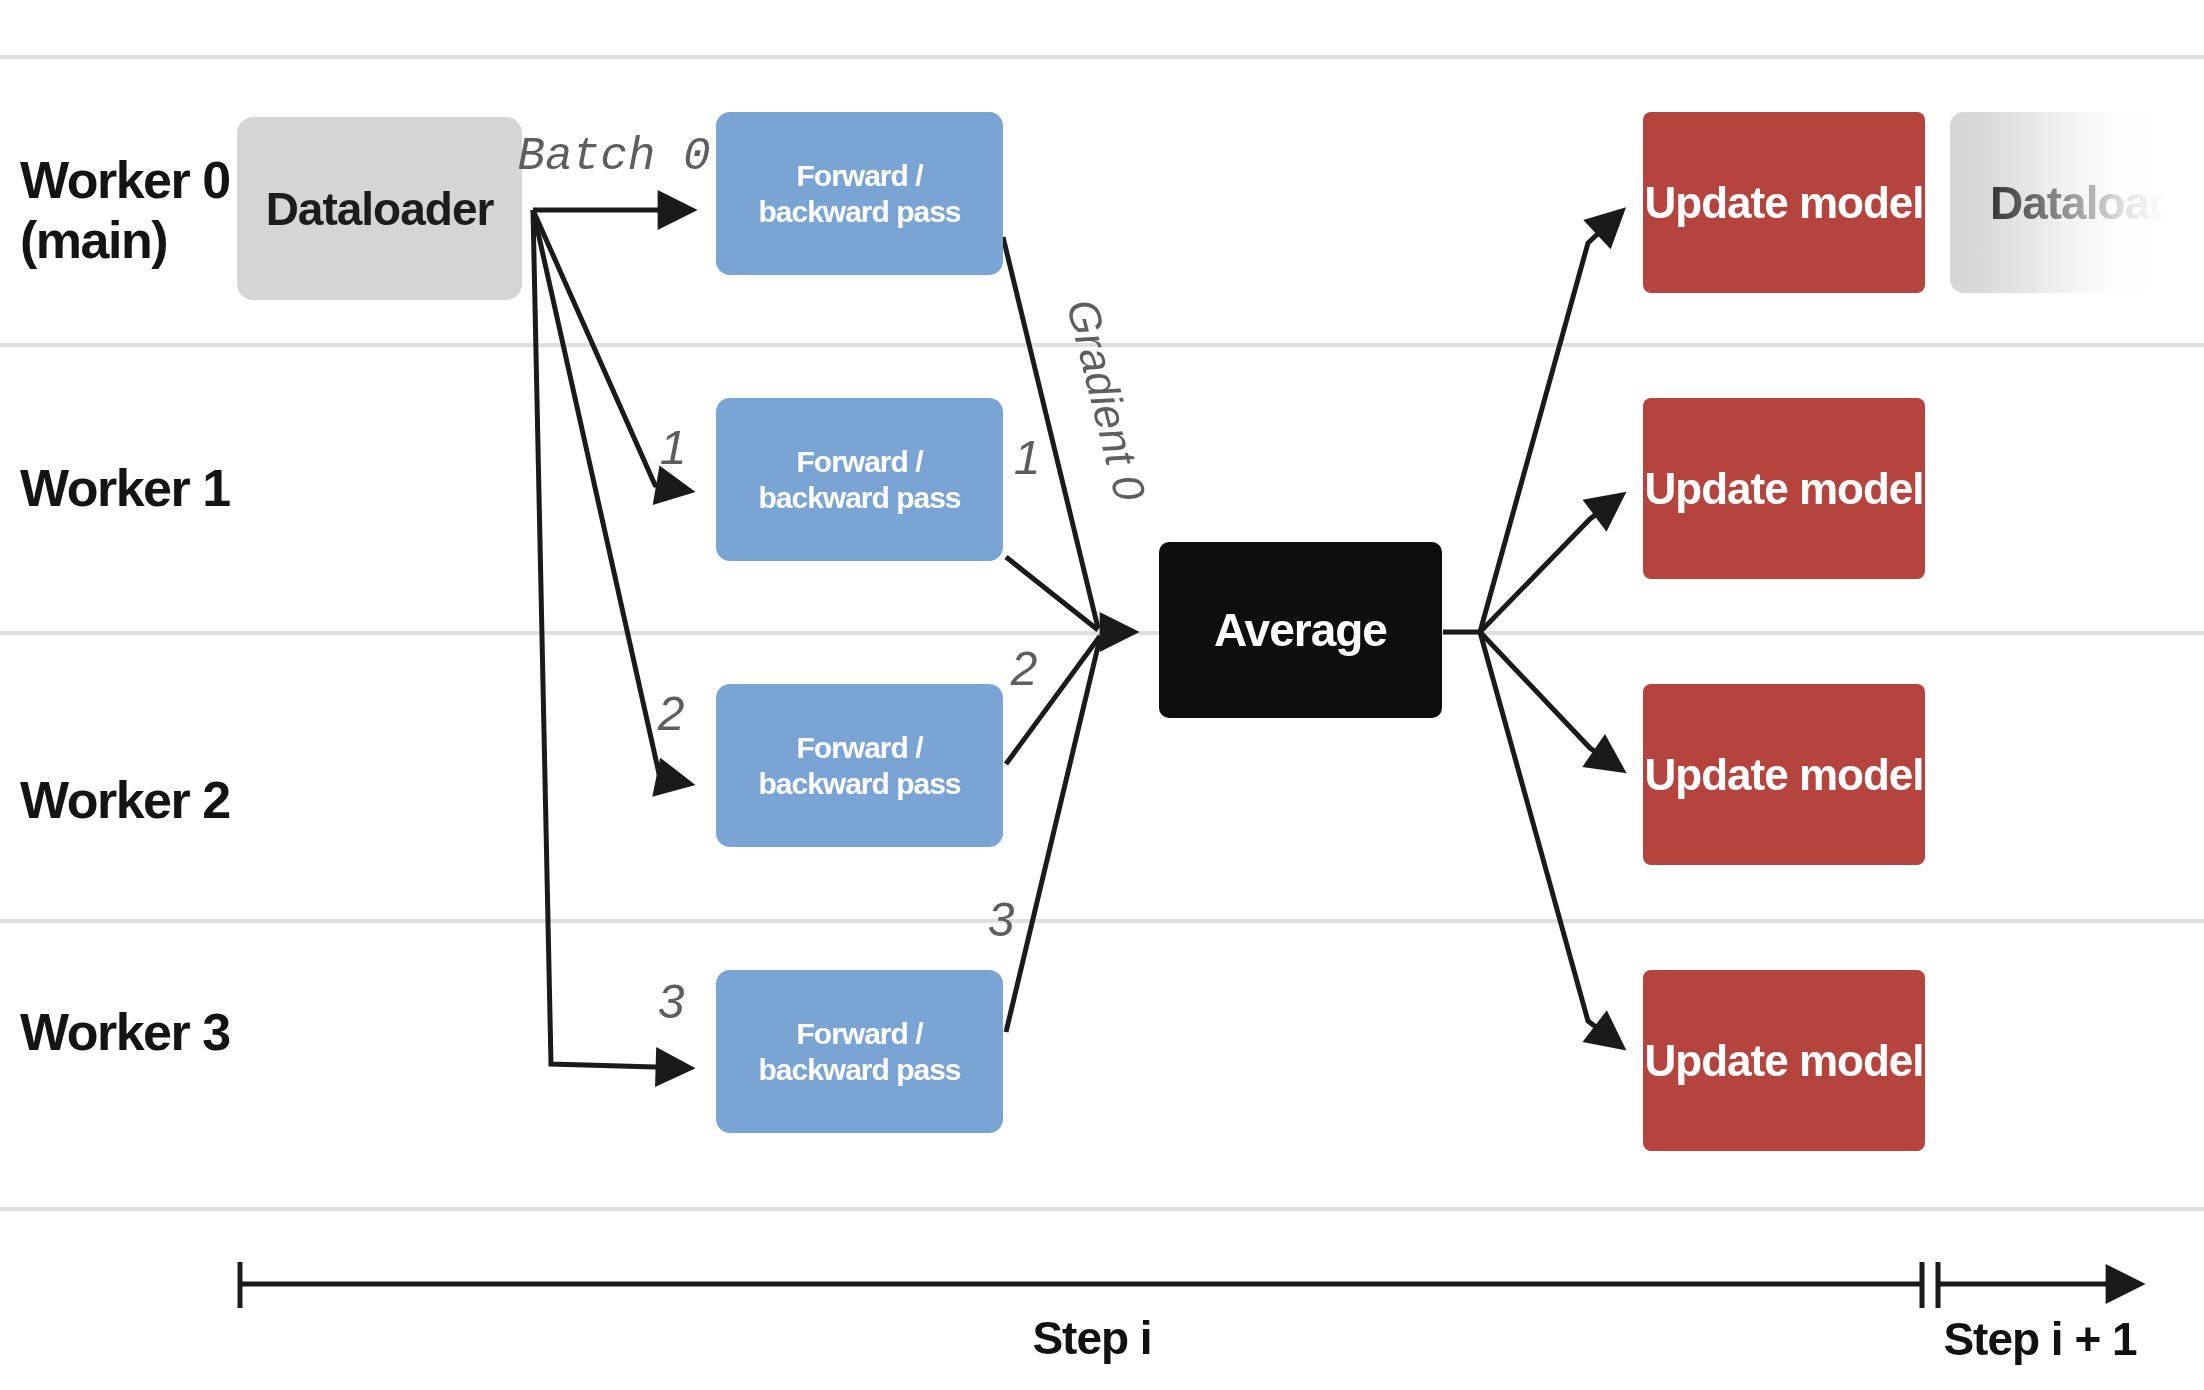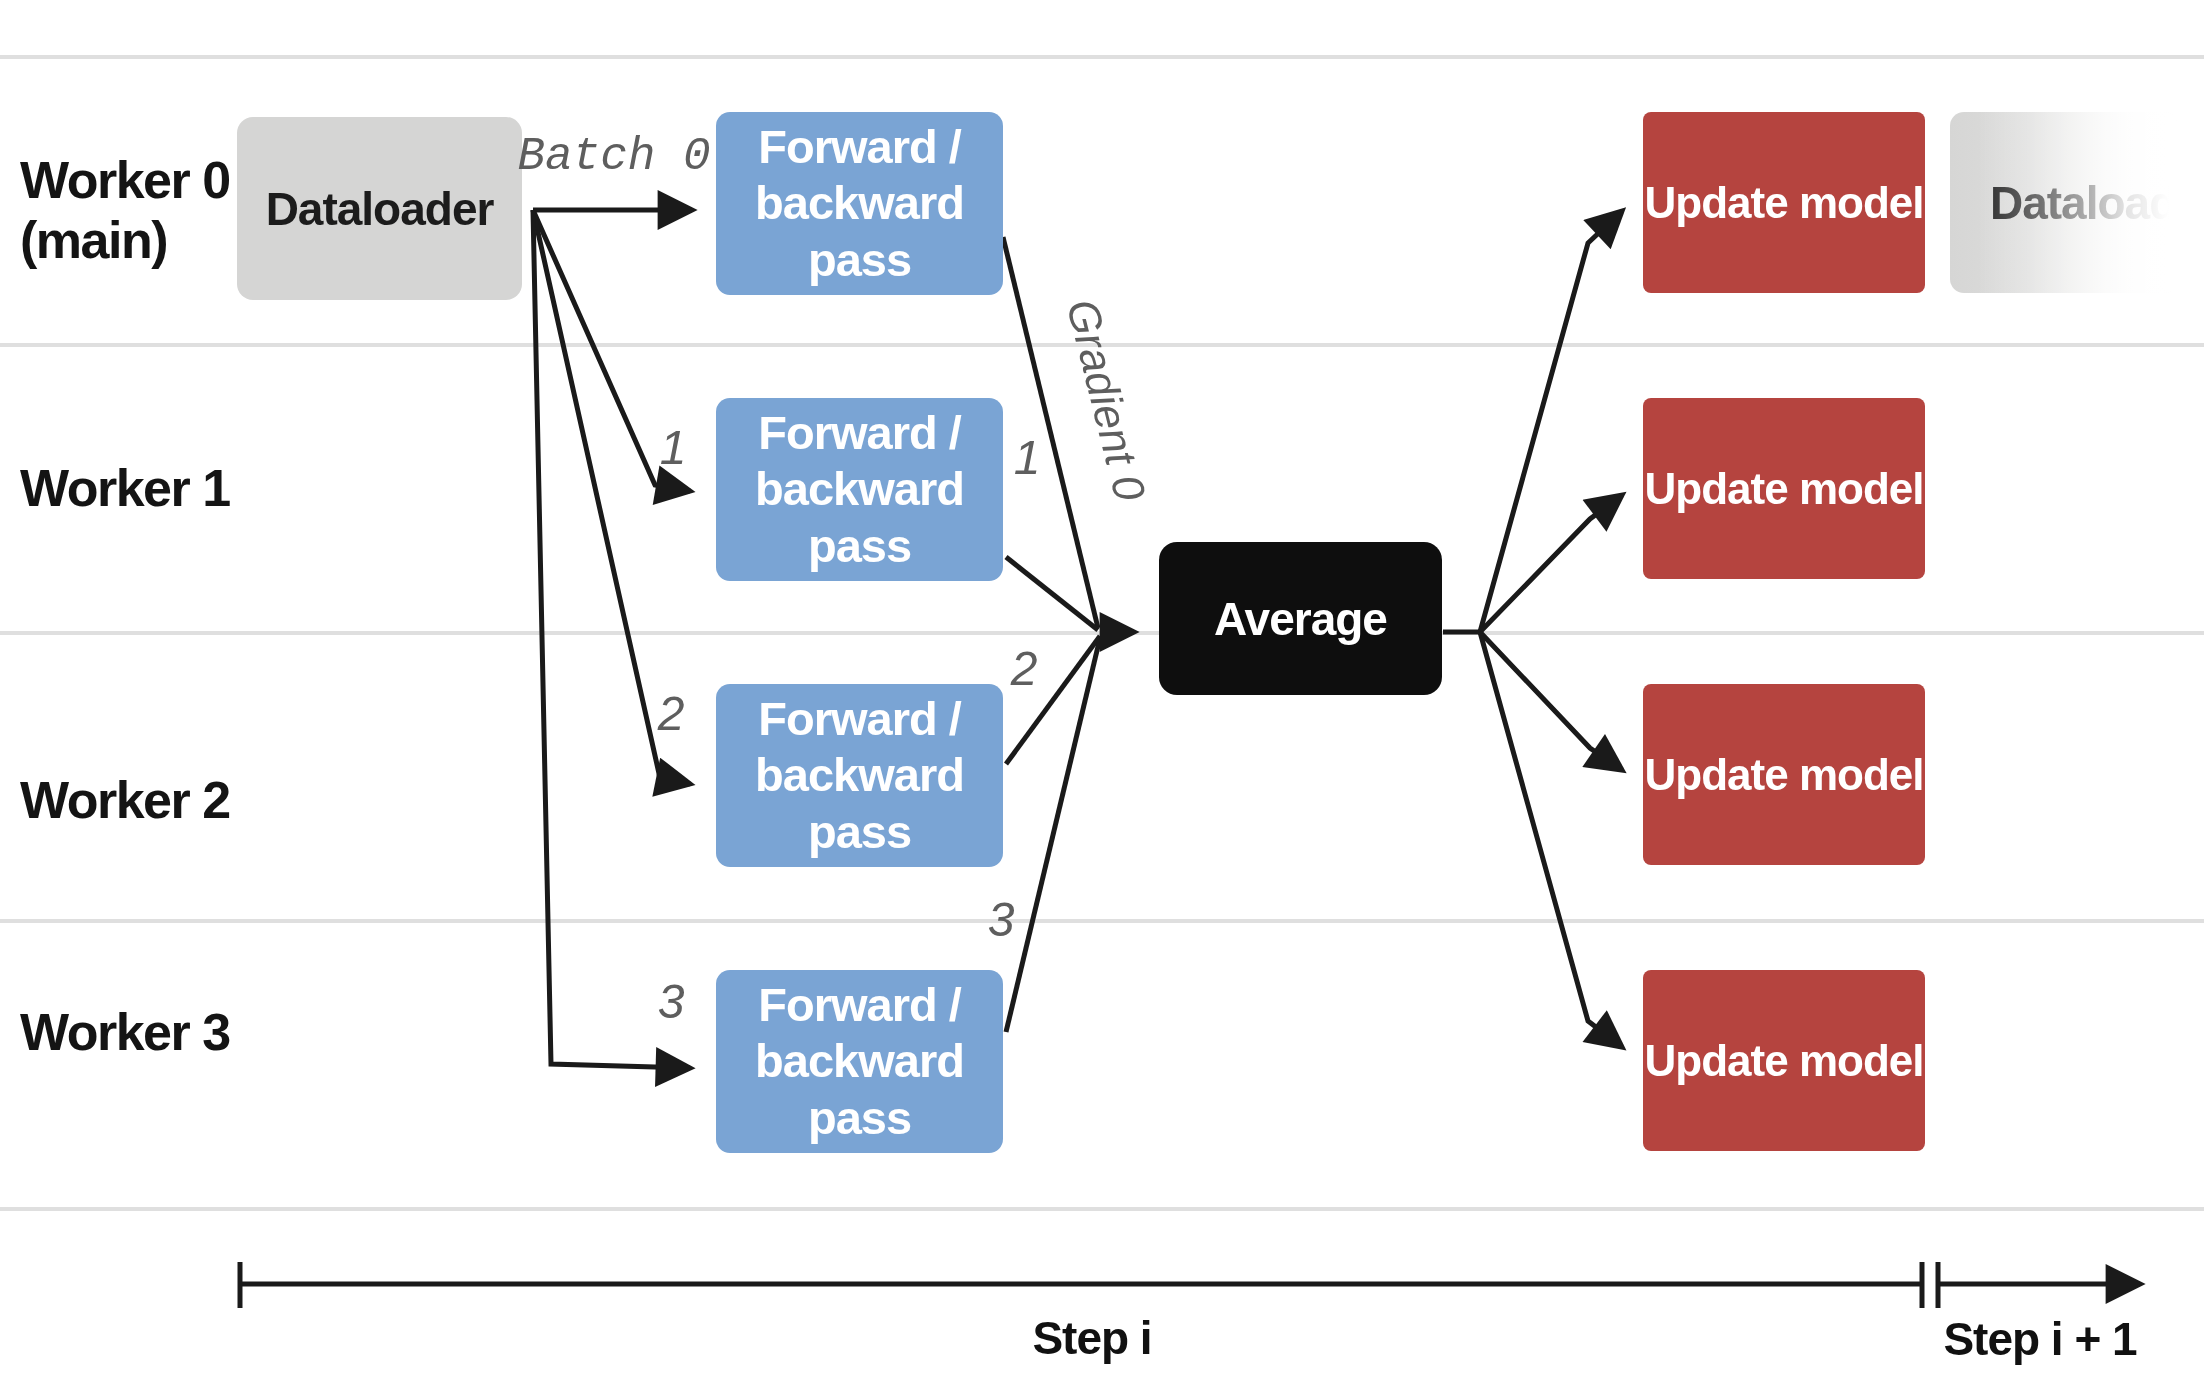--- a/index.html
+++ b/index.html
@@ -10,25 +10,25 @@
   #wires{position:absolute;left:0;top:0;z-index:1;}
   .box{
     position:absolute;z-index:2;display:flex;align-items:center;justify-content:center;
     text-align:center;box-sizing:border-box;
   }
   .box-dataloader{
     left:237px;top:117px;width:285px;height:183px;border-radius:16px;background:#d5d5d4;
     color:#1c1c1c;font-size:46px;font-weight:700;letter-spacing:-1px;
   }
   .box-forward{
-    left:716px;width:287px;height:183px;border-radius:14px;background:#7aa4d4;
-    color:#ffffff;font-size:47px;font-weight:600;letter-spacing:-1px;line-height:1.2;
+    left:716px;width:287px;height:163px;border-radius:14px;background:#7aa4d4;
+    color:#ffffff;font-size:30px;font-weight:600;letter-spacing:-1px;line-height:1.2;
   }
   .box-average{
-    left:1159px;top:542px;width:283px;height:153px;border-radius:18px;background:#0e0e0e;
+    left:1159px;top:542px;width:283px;height:176px;border-radius:10px;background:#0e0e0e;
     color:#ffffff;font-size:46px;font-weight:600;letter-spacing:-1px;
   }
   .box-update{
     left:1643px;width:282px;height:181px;border-radius:8px;background:#b5443f;
     color:#ffffff;font-size:44px;font-weight:600;letter-spacing:-1px;
   }
   .row-top-0{top:112px;}
   .row-top-1{top:398px;}
   .row-top-2{top:684px;}
   .row-top-3{top:970px;}

